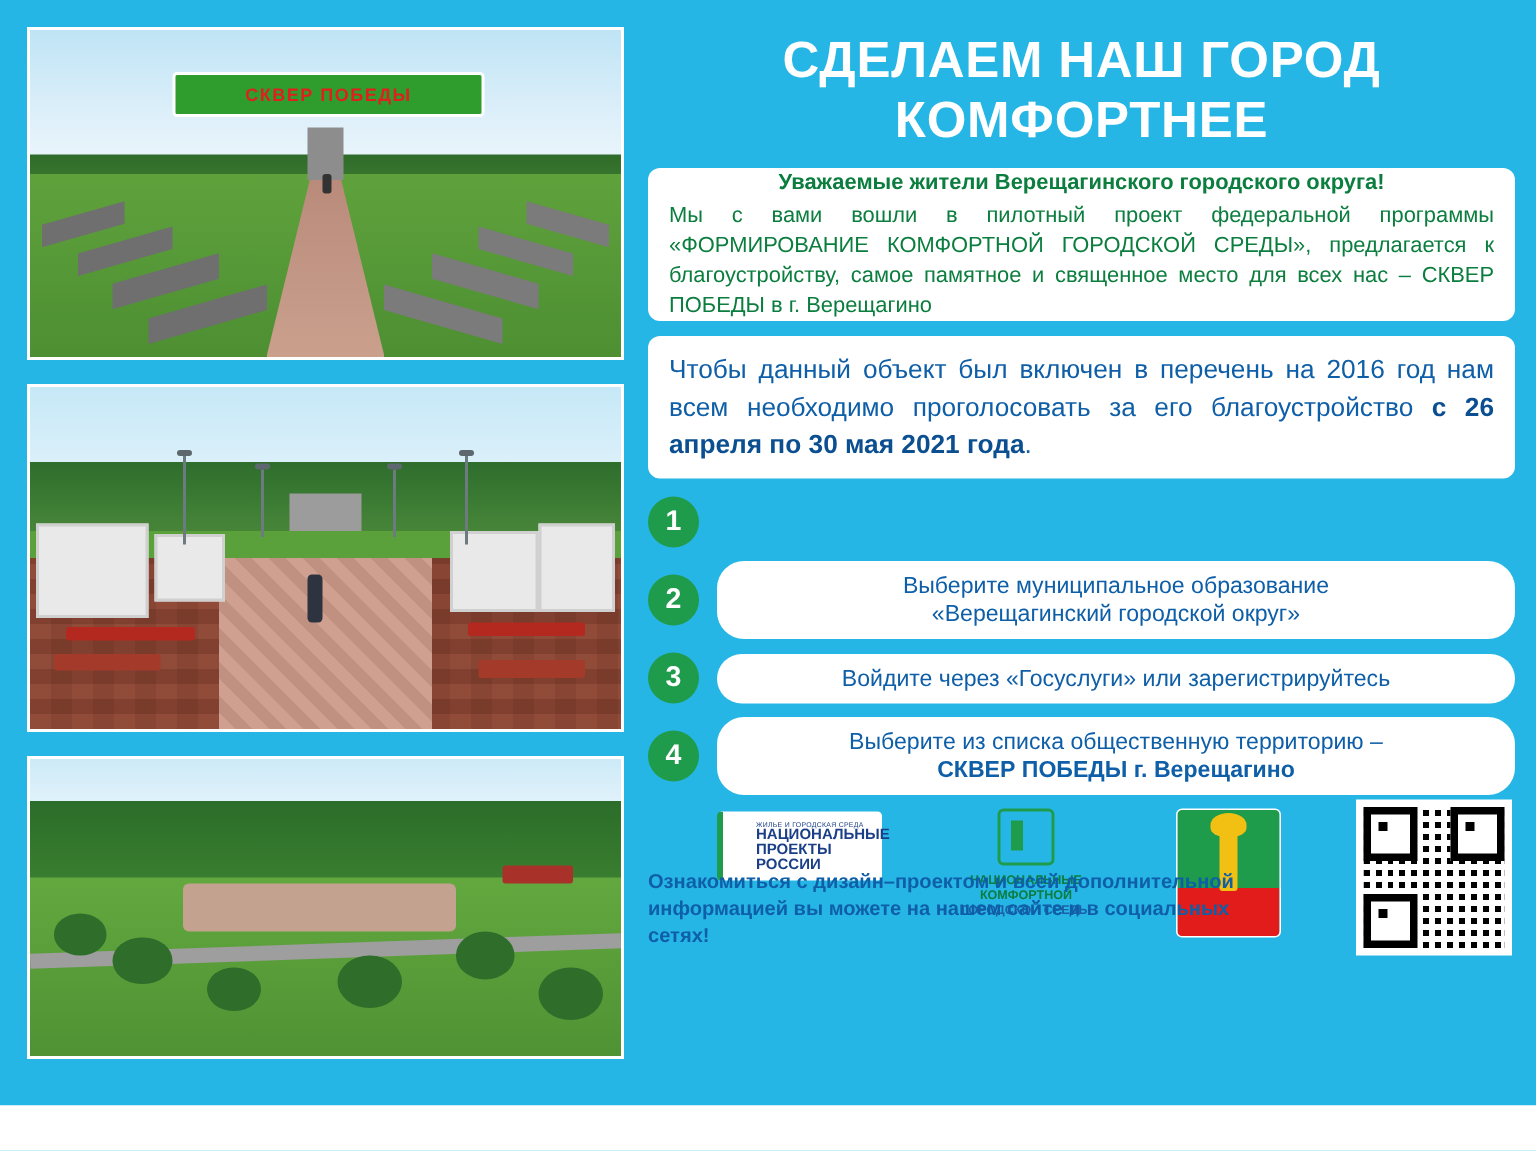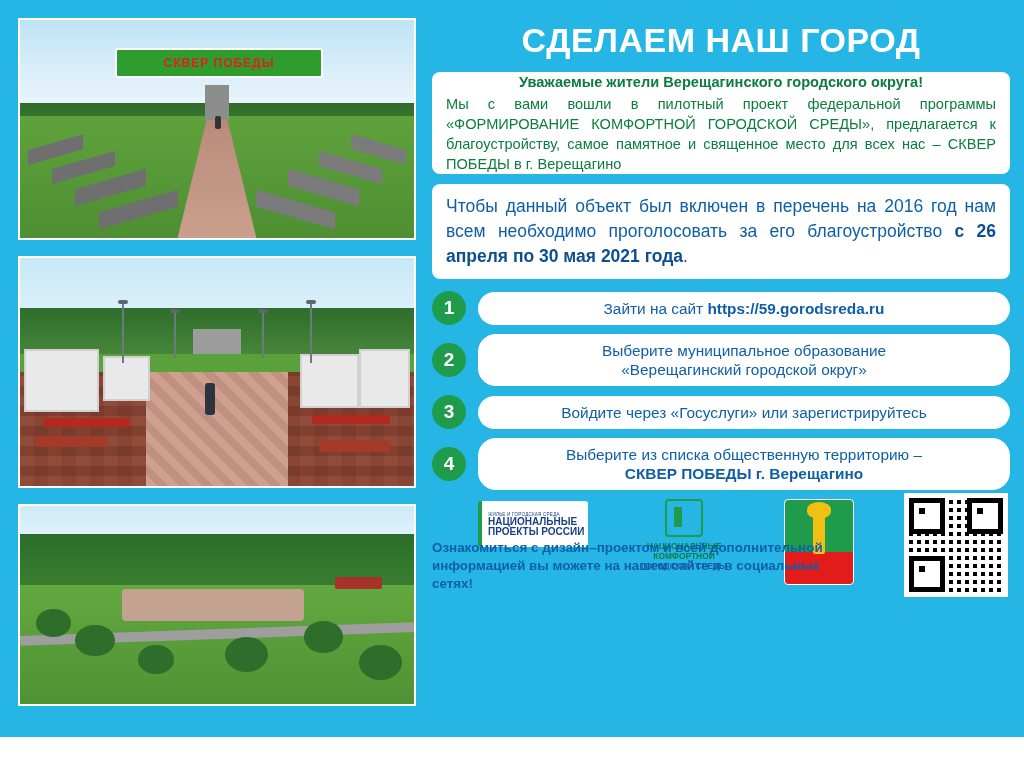--- a/index.html
+++ b/index.html
@@ -120,21 +120,21 @@
   .step-text b{font-weight:bold;}
   .step-text .small{display:block;}
 
   
   .logos{
     position:relative;height:96px;margin-top:6px;
   }
   .logo-np{
     position:absolute;left:46px;top:2px;width:110px;height:46px;
     background:#ffffff;border-left:4px solid #1f9c4b;border-radius:3px;
-    display:flex;flex-direction:column;justify-content:center;padding-left:6px;box-sizing:border-box;
+    display:flex;flex-direction:column;justify-content:center;padding-left:22px;box-sizing:border-box;
   }
   .logo-np .t1{font-size:4.6px;color:#1b3f86;letter-spacing:0.2px;}
   .logo-np .t2{font-size:10px;font-weight:bold;color:#1b3f86;line-height:10px;}
   .logo-gs{
     position:absolute;left:186px;top:0px;width:132px;text-align:center;
   }
   .logo-gs .mark{
     width:34px;height:34px;margin:0 auto 4px auto;border:2px solid #1f9c4b;border-radius:4px;
     position:relative;
   }
@@ -238,39 +238,37 @@
       <div class="blob" style="left:52%;top:66%;width:11%;height:18%;"></div>
       <div class="blob" style="left:72%;top:58%;width:10%;height:16%;"></div>
       <div class="blob" style="left:86%;top:70%;width:11%;height:18%;"></div>
     </div>
   </div>
 
   <div class="right-col">
 
     <div class="headline">
       <div>СДЕЛАЕМ НАШ ГОРОД</div>
+      <div>КОМФОРТНЕЕ</div>
     </div>
 
     <div class="panel">
       <div class="intro">
         <span class="first">Уважаемые жители Верещагинского городского округа!</span>
         <span>Мы с вами вошли в пилотный проект федеральной программы «ФОРМИРОВАНИЕ КОМФОРТНОЙ ГОРОДСКОЙ СРЕДЫ», предлагается к благоустройству, самое памятное и священное место для всех нас  –  СКВЕР ПОБЕДЫ в г. Верещагино</span>
       </div>
     </div>
 
     <div class="note">
       <span>Чтобы данный объект был включен в перечень на 2016 год нам всем необходимо проголосовать за его благоустройство </span><b>с 26 апреля по 30 мая 2021 года</b><span>.</span>
     </div>
 
     <ul class="steps">
       <li class="step">
         <div class="step-num">1</div>
-        <div class="step-text">
-          <span>Зайти на сайт </span><b>https://59.gorodsreda.ru</b>
-        </div>
       </li>
       <li class="step">
         <div class="step-num">2</div>
         <div class="step-text">
           <span class="small">Выберите  муниципальное образование</span>
           <span class="small">«Верещагинский городской округ»</span>
         </div>
       </li>
       <li class="step">
         <div class="step-num">3</div>

